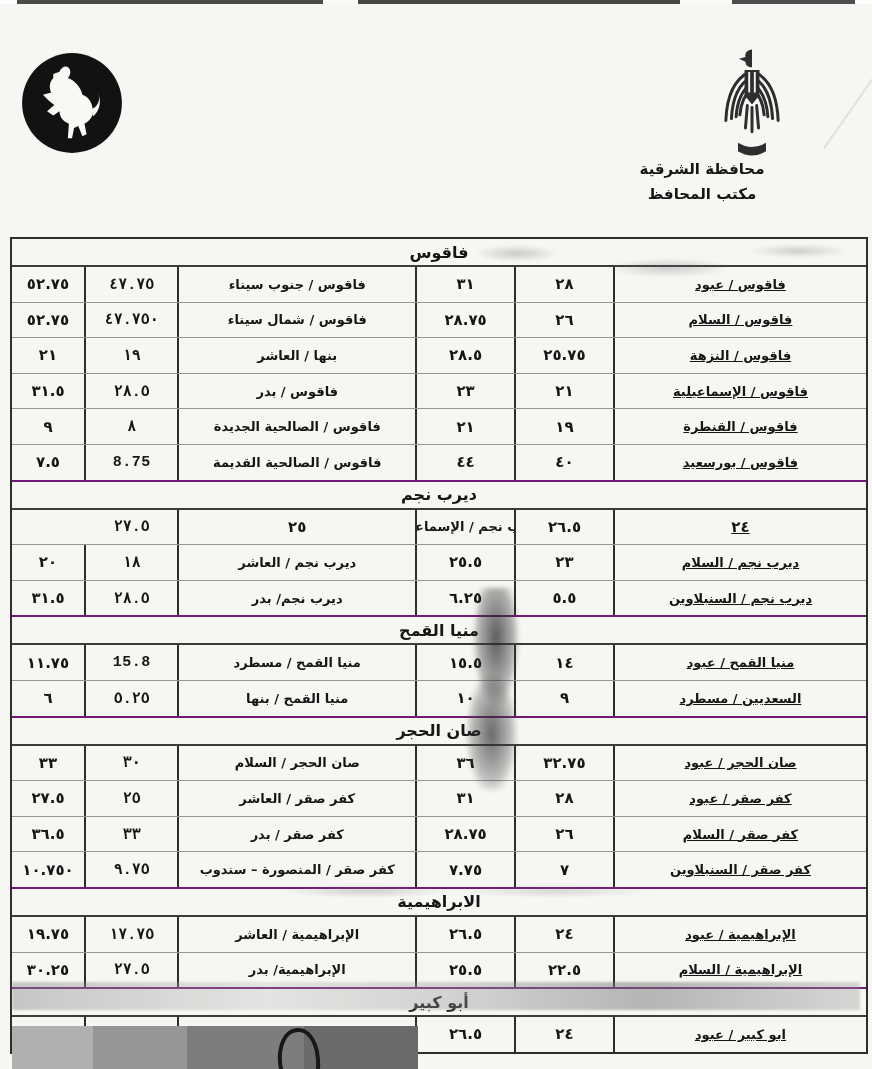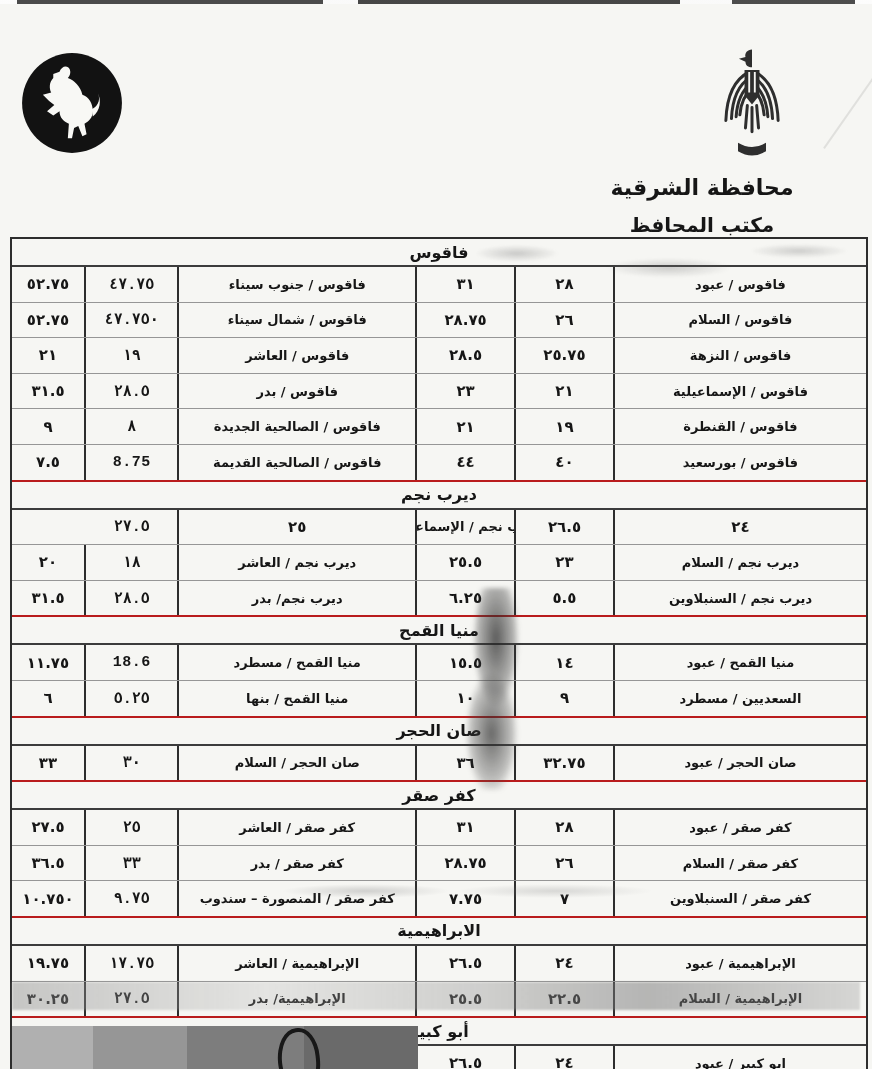--- a/index.html
+++ b/index.html
@@ -11,34 +11,34 @@
   }
   
   .top-edge{position:absolute;left:0;top:0;width:100%;height:4px;opacity:.9;
     background:linear-gradient(90deg,#fdfdfd 0 2%,#383838 2% 37%,#fafafa 37% 41%,#333 41% 78%,#fafafa 78% 84%,#3a3a3a 84% 98%,#fdfdfd 98%);}
   .fold-line{position:absolute;left:792px;top:86px;width:150px;height:2px;background:#e0e0dd;
     transform:rotate(-55deg);}
   
   .horse-logo{position:absolute;left:20px;top:50px;width:104px;height:106px;}
   .eagle-crest{position:absolute;right:78px;top:38px;width:84px;height:122px;}
   .gov-text{position:absolute;top:160px;right:60px;width:220px;text-align:center;font-weight:bold;}
-  .gov-line1{font-size:22px;letter-spacing:.5px;margin-top:15px;}
-  .gov-line2{font-size:20px;margin-top:13px;}
+  .gov-line1{font-size:15px;letter-spacing:.5px;}
+  .gov-line2{font-size:15px;margin-top:7px;}
   
   .fare-table{position:absolute;left:10px;top:237px;width:854px;border:2px solid #2d2d2d;}
   .sec-row{height:26px;display:flex;align-items:center;justify-content:center;
-    border-top:2px solid #b91c1c;border-bottom:2px solid #3c3c3c;position:relative;}
+    border-top:2px solid #701a75;border-bottom:2px solid #3c3c3c;position:relative;}
   .fare-table > .sec-row:first-child{border-top:none;}
   .sec-title{font-weight:bold;font-size:16px;letter-spacing:1px;}
   .data-row{height:34.6px;display:flex;}
   .data-row + .data-row{border-top:1px solid #969696;}
   .cell{display:flex;align-items:center;justify-content:center;font-weight:bold;
     border-left:2px solid #2d2d2d;overflow:hidden;white-space:nowrap;}
   .cell:last-child{border-left:none;}
-  .data-row .cell:nth-child(1){width:29.4%;}
+  .data-row .cell:nth-child(1){width:29.4%;text-decoration:underline;}
   .data-row .cell:nth-child(2){width:11.35%;}
   .data-row .cell:nth-child(3){width:11.35%;}
   .data-row .cell:nth-child(4){width:27.6%;}
   .data-row .cell:nth-child(5){width:10.7%;font-family:Liberation Mono, monospace;}
   .data-row .cell:nth-child(6){flex:1;}
   .route{font-size:13px;}
   .num{font-size:15px;letter-spacing:.5px;}
   
   .smudge{position:absolute;pointer-events:none;}
   .smudge-faqus-header{left:430px;top:239px;width:434px;height:48px;filter:blur(1px);
@@ -121,21 +121,21 @@
       <div class="cell num">٢٦</div>
       <div class="cell num">٢٨.٧٥</div>
       <div class="cell route">فاقوس / شمال سيناء</div>
       <div class="cell num">٤٧.٧٥٠</div>
       <div class="cell num">٥٢.٧٥</div>
     </div>
     <div class="data-row">
       <div class="cell route">فاقوس / النزهة</div>
       <div class="cell num">٢٥.٧٥</div>
       <div class="cell num">٢٨.٥</div>
-      <div class="cell route">فاقوس / العاشر</div>
+      <div class="cell route">بنها / العاشر</div>
       <div class="cell num">١٩</div>
       <div class="cell num">٢١</div>
     </div>
     <div class="data-row">
       <div class="cell route">فاقوس / الإسماعيلية</div>
       <div class="cell num">٢١</div>
       <div class="cell num">٢٣</div>
       <div class="cell route">فاقوس / بدر</div>
       <div class="cell num">٢٨.٥</div>
       <div class="cell num">٣١.٥</div>
@@ -183,21 +183,21 @@
       <div class="cell num">٣١.٥</div>
     </div>
     <div class="sec-row">
       <span class="sec-title">منيا القمح</span>
     </div>
     <div class="data-row">
       <div class="cell route">منيا القمح / عبود</div>
       <div class="cell num">١٤</div>
       <div class="cell num">١٥.٥</div>
       <div class="cell route">منيا القمح / مسطرد</div>
-      <div class="cell num">18.6</div>
+      <div class="cell num">15.8</div>
       <div class="cell num">١١.٧٥</div>
     </div>
     <div class="data-row">
       <div class="cell route">السعديين / مسطرد</div>
       <div class="cell num">٩</div>
       <div class="cell num">١٠</div>
       <div class="cell route">منيا القمح / بنها</div>
       <div class="cell num">٥.٢٥</div>
       <div class="cell num">٦</div>
     </div>
@@ -205,23 +205,20 @@
       <span class="sec-title">صان الحجر</span>
     </div>
     <div class="data-row">
       <div class="cell route">صان الحجر / عبود</div>
       <div class="cell num">٣٢.٧٥</div>
       <div class="cell num">٣٦</div>
       <div class="cell route">صان الحجر / السلام</div>
       <div class="cell num">٣٠</div>
       <div class="cell num">٣٣</div>
     </div>
-    <div class="sec-row">
-      <span class="sec-title">كفر صقر</span>
-    </div>
     <div class="data-row">
       <div class="cell route">كفر صقر / عبود</div>
       <div class="cell num">٢٨</div>
       <div class="cell num">٣١</div>
       <div class="cell route">كفر صقر / العاشر</div>
       <div class="cell num">٢٥</div>
       <div class="cell num">٢٧.٥</div>
     </div>
     <div class="data-row">
       <div class="cell route">كفر صقر / السلام</div>

